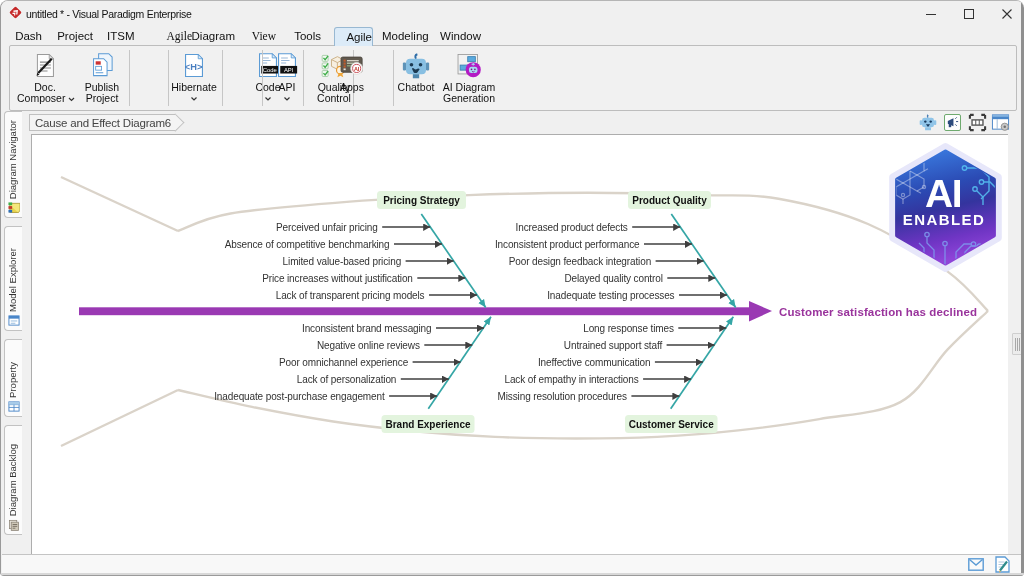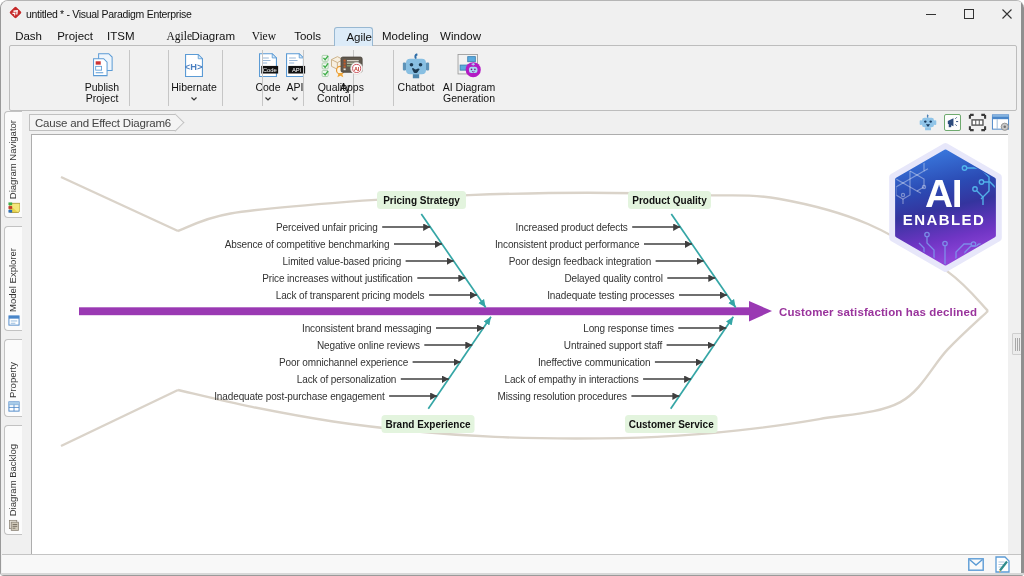--- a/index.html
+++ b/index.html
@@ -69,20 +69,32 @@
     <span class="mi" style="left:164px; width:27px;font-family:Liberation Serif, serif;">Agile</span>
     <span class="mi" style="left:190px; width:44px;">Diagram</span>
     <span class="mi" style="left:249px; width:26px;font-family:Liberation Serif, serif;">View</span>
     <span class="mi" style="left:291px; width:29px;">Tools</span>
     <span class="mi" id="mi-tools" style="left:333px; width:39px;">Agile</span>
     <span class="mi" style="left:381px; width:44px;">Modeling</span>
     <span class="mi" style="left:439px; width:41px;">Window</span>
     <span class="mi" style="left:494px; width:26px;margin-top:17px;">Help</span>
   </div>
   <div id="ribbon">
+    <div class="tool" style="left:7px; width:56px;">
+      <svg class="tico" width="27" height="27" viewBox="0 0 32 32">
+        <path d="M7 3 h14 l5 5 v21 h-19 z" fill="#fdfdfd" stroke="#9a9a9a" stroke-width="1.2"></path>
+        <path d="M21 3 l5 5 h-5 z" fill="#e4e4e4" stroke="#9a9a9a" stroke-width="1"></path>
+        <path d="M10 12 h13 M10 15.5 h13 M10 19 h13 M10 22.5 h9" stroke="#8a8a8a" stroke-width="1.2"></path>
+        <path d="M8 25 L24 8" stroke="#1a1a1a" stroke-width="2.6"></path>
+        <path d="M6 28 l3.5 -1 l-2.6 -2.4 z" fill="#1a1a1a"></path>
+      </svg>
+      <div class="tlbl">Doc.<br>Composer <svg width="7" height="5" viewBox="0 0 7 5">
+            <path d="M1 1 L3.5 3.5 L6 1" stroke="#333" stroke-width="1.2" fill="none"></path>
+          </svg></div>
+    </div>
     <div class="tool" style="left:64px; width:56px;">
       <svg class="tico" width="27" height="27" viewBox="0 0 32 32">
         <path d="M12 2 h12 l4 4 v16 h-16 z" fill="#eef5fc" stroke="#5b9bd5" stroke-width="1.2"></path>
         <path d="M6 8 h12 l4 4 v16 h-16 z" fill="#ffffff" stroke="#5b9bd5" stroke-width="1.2"></path>
         <rect x="8.5" y="11" width="6" height="4" fill="#c33"></rect>
         <rect x="8.5" y="17" width="7" height="4.5" fill="none" stroke="#5b9bd5"></rect>
         <path d="M8.5 24.5 h9" stroke="#5b9bd5" stroke-width="1.2"></path>
       </svg>
       <div class="tlbl">Publish<br>Project</div>
     </div>
@@ -105,21 +117,21 @@
         <path d="M21 2 l5 5 h-5 z" fill="#dcebf8" stroke="#5b9bd5" stroke-width="1"></path>
         <path d="M9 7 h8 M9 10 h10 M9 13 h6" stroke="#9ab8d8" stroke-width="1.2"></path>
         <rect x="8" y="16.5" width="20" height="9" fill="#111"></rect>
         <text x="18" y="23.5" font-size="7" fill="#fff" text-anchor="middle" font-family="Liberation Sans">Code</text>
       </svg>
       <div class="tlbl">Code<br><svg width="8" height="6" viewBox="0 0 8 6">
             <path d="M1.5 1.5 L4 4 L6.5 1.5" stroke="#333" stroke-width="1.2" fill="none"></path>
           </svg></div>
     </div>
     <div class="tsep" style="left:252px;"></div>
-    <div class="tool" style="left:260px; width:50px;">
+    <div class="tool" style="left:252px; width:50px;">
       <svg class="tico" width="27" height="27" viewBox="0 0 32 32">
         <path d="M6 2 h15 l5 5 v22 h-20 z" fill="#fff" stroke="#5b9bd5" stroke-width="1.3"></path>
         <path d="M21 2 l5 5 h-5 z" fill="#dcebf8" stroke="#5b9bd5" stroke-width="1"></path>
         <path d="M9 7 h8 M9 10 h10 M9 13 h6" stroke="#9ab8d8" stroke-width="1.2"></path>
         <rect x="8" y="16.5" width="20" height="9" fill="#111"></rect>
         <text x="18" y="23.5" font-size="7" fill="#fff" text-anchor="middle" font-family="Liberation Sans">API</text>
       </svg>
       <div class="tlbl">API<br><svg width="8" height="6" viewBox="0 0 8 6">
             <path d="M1.5 1.5 L4 4 L6.5 1.5" stroke="#333" stroke-width="1.2" fill="none"></path>
           </svg></div>

